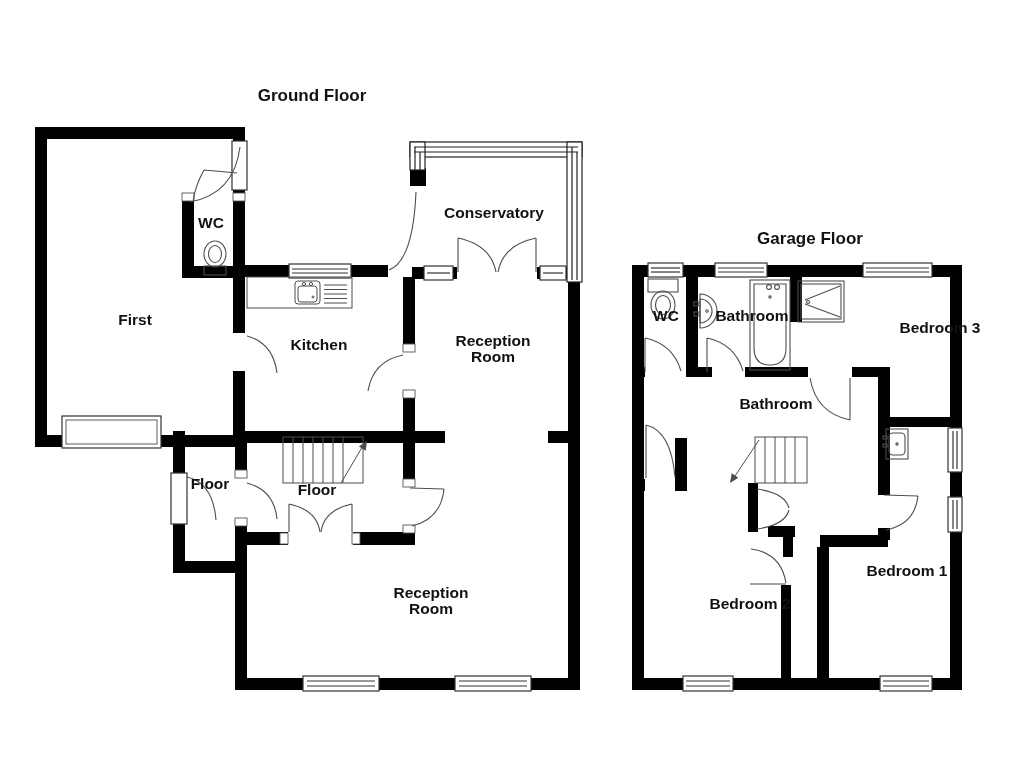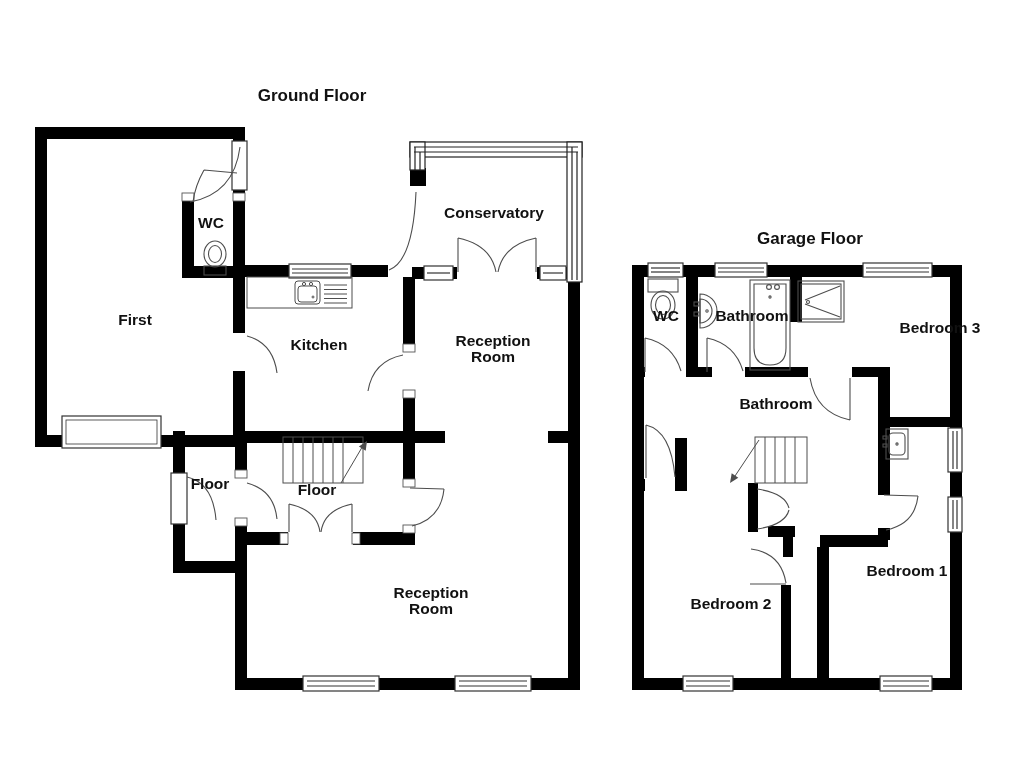--- a/index.html
+++ b/index.html
@@ -278,16 +278,16 @@
 Room</div>
   <div class="lbl" style="left:317px;top:490px">Floor</div>
   <div class="lbl" style="left:210px;top:484px">Floor</div>
   <div class="lbl" style="left:431px;top:601px">Reception
 Room</div>
 
   <div class="lbl" style="left:666px;top:316px">WC</div>
   <div class="lbl" style="left:752px;top:316px">Bathroom</div>
   <div class="lbl" style="left:940px;top:328px">Bedroom 3</div>
   <div class="lbl" style="left:776px;top:404px">Bathroom</div>
-  <div class="lbl" style="left:731px;top:604px">Bedroom 2</div>
+  <div class="lbl" style="left:750px;top:604px">Bedroom 2</div>
   <div class="lbl" style="left:907px;top:571px">Bedroom 1</div>
 
 </div>
 
 </body></html>

